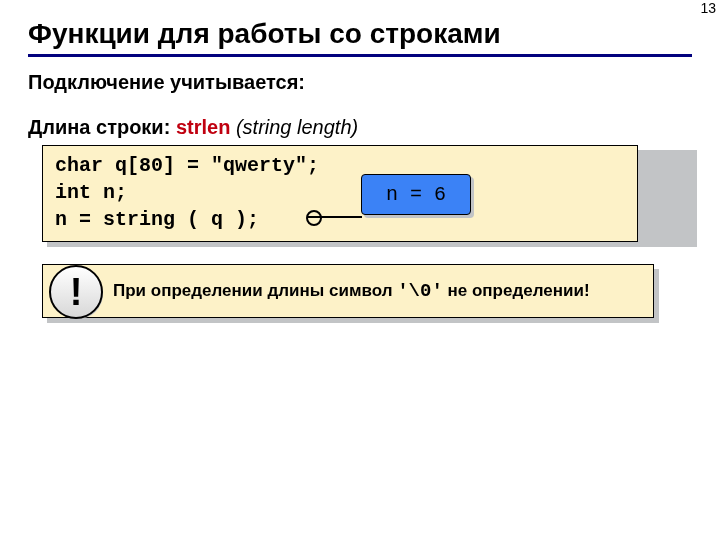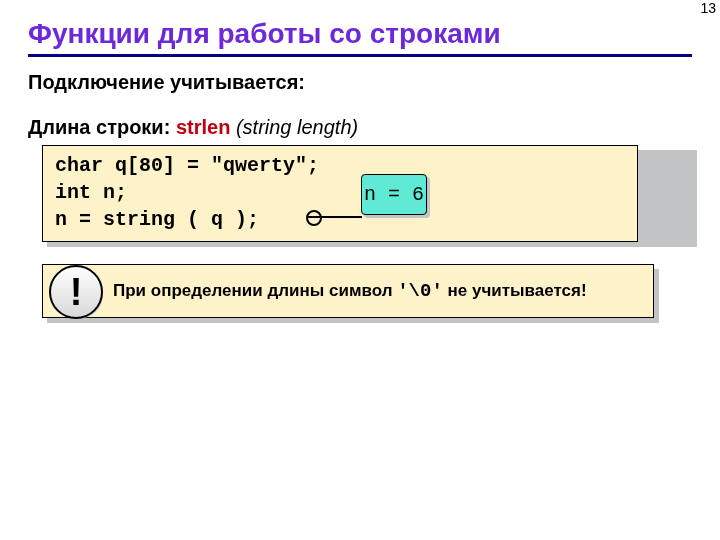--- a/index.html
+++ b/index.html
@@ -20,21 +20,21 @@
     font-size: 14px;
     color: #000;
   }
   .content {
     padding: 18px 28px 0 28px;
   }
   h1.title {
     margin: 0 0 4px 0;
     font-size: 28px;
     font-weight: bold;
-    color: #6d28d9;
+    color: #000000;
   }
   .rule {
     border-bottom: 3px solid #02017e;
     margin-bottom: 14px;
   }
   .section-label {
     font-size: 20px;
     font-weight: bold;
     margin: 0 0 6px 0;
   }
@@ -77,27 +77,27 @@
     top: 28px;
   }
   .callout-shadow {
     position: absolute;
     top: 3px; left: 3px; right: -3px; bottom: -3px;
     background: #c2c4c6;
     border-radius: 4px;
   }
   .callout {
     position: relative;
-    background: #5eead4;
+    background: #3b82f6;
     border: 1.5px solid #000;
     border-radius: 4px;
     font-family: "Courier New", Courier, monospace;
     font-size: 20px;
     font-weight: normal;
-    padding: 6px 2px;
+    padding: 6px 24px;
   }
   .connector {
     position: absolute;
     left: 265px;
     top: 70px;
     width: 54px;
     height: 2px;
     background: #000;
   }
   .connector::after {
@@ -200,18 +200,18 @@
   </div>
 
   <div class="notewrap">
     <div class="note-shadow"></div>
     <div class="note">
       <div class="bang-badge">
         <div class="bang-shadow"></div>
         <div class="bang">!</div>
       </div>
       <span>
-        <span>При определении длины символ </span><span class="mono">'\0'</span><span> не учитывается!</span>
+        <span>При определении длины символ </span><span class="mono">'\0'</span><span> не определении!</span>
       </span>
     </div>
   </div>
 
 </div>
 
 </body></html>

